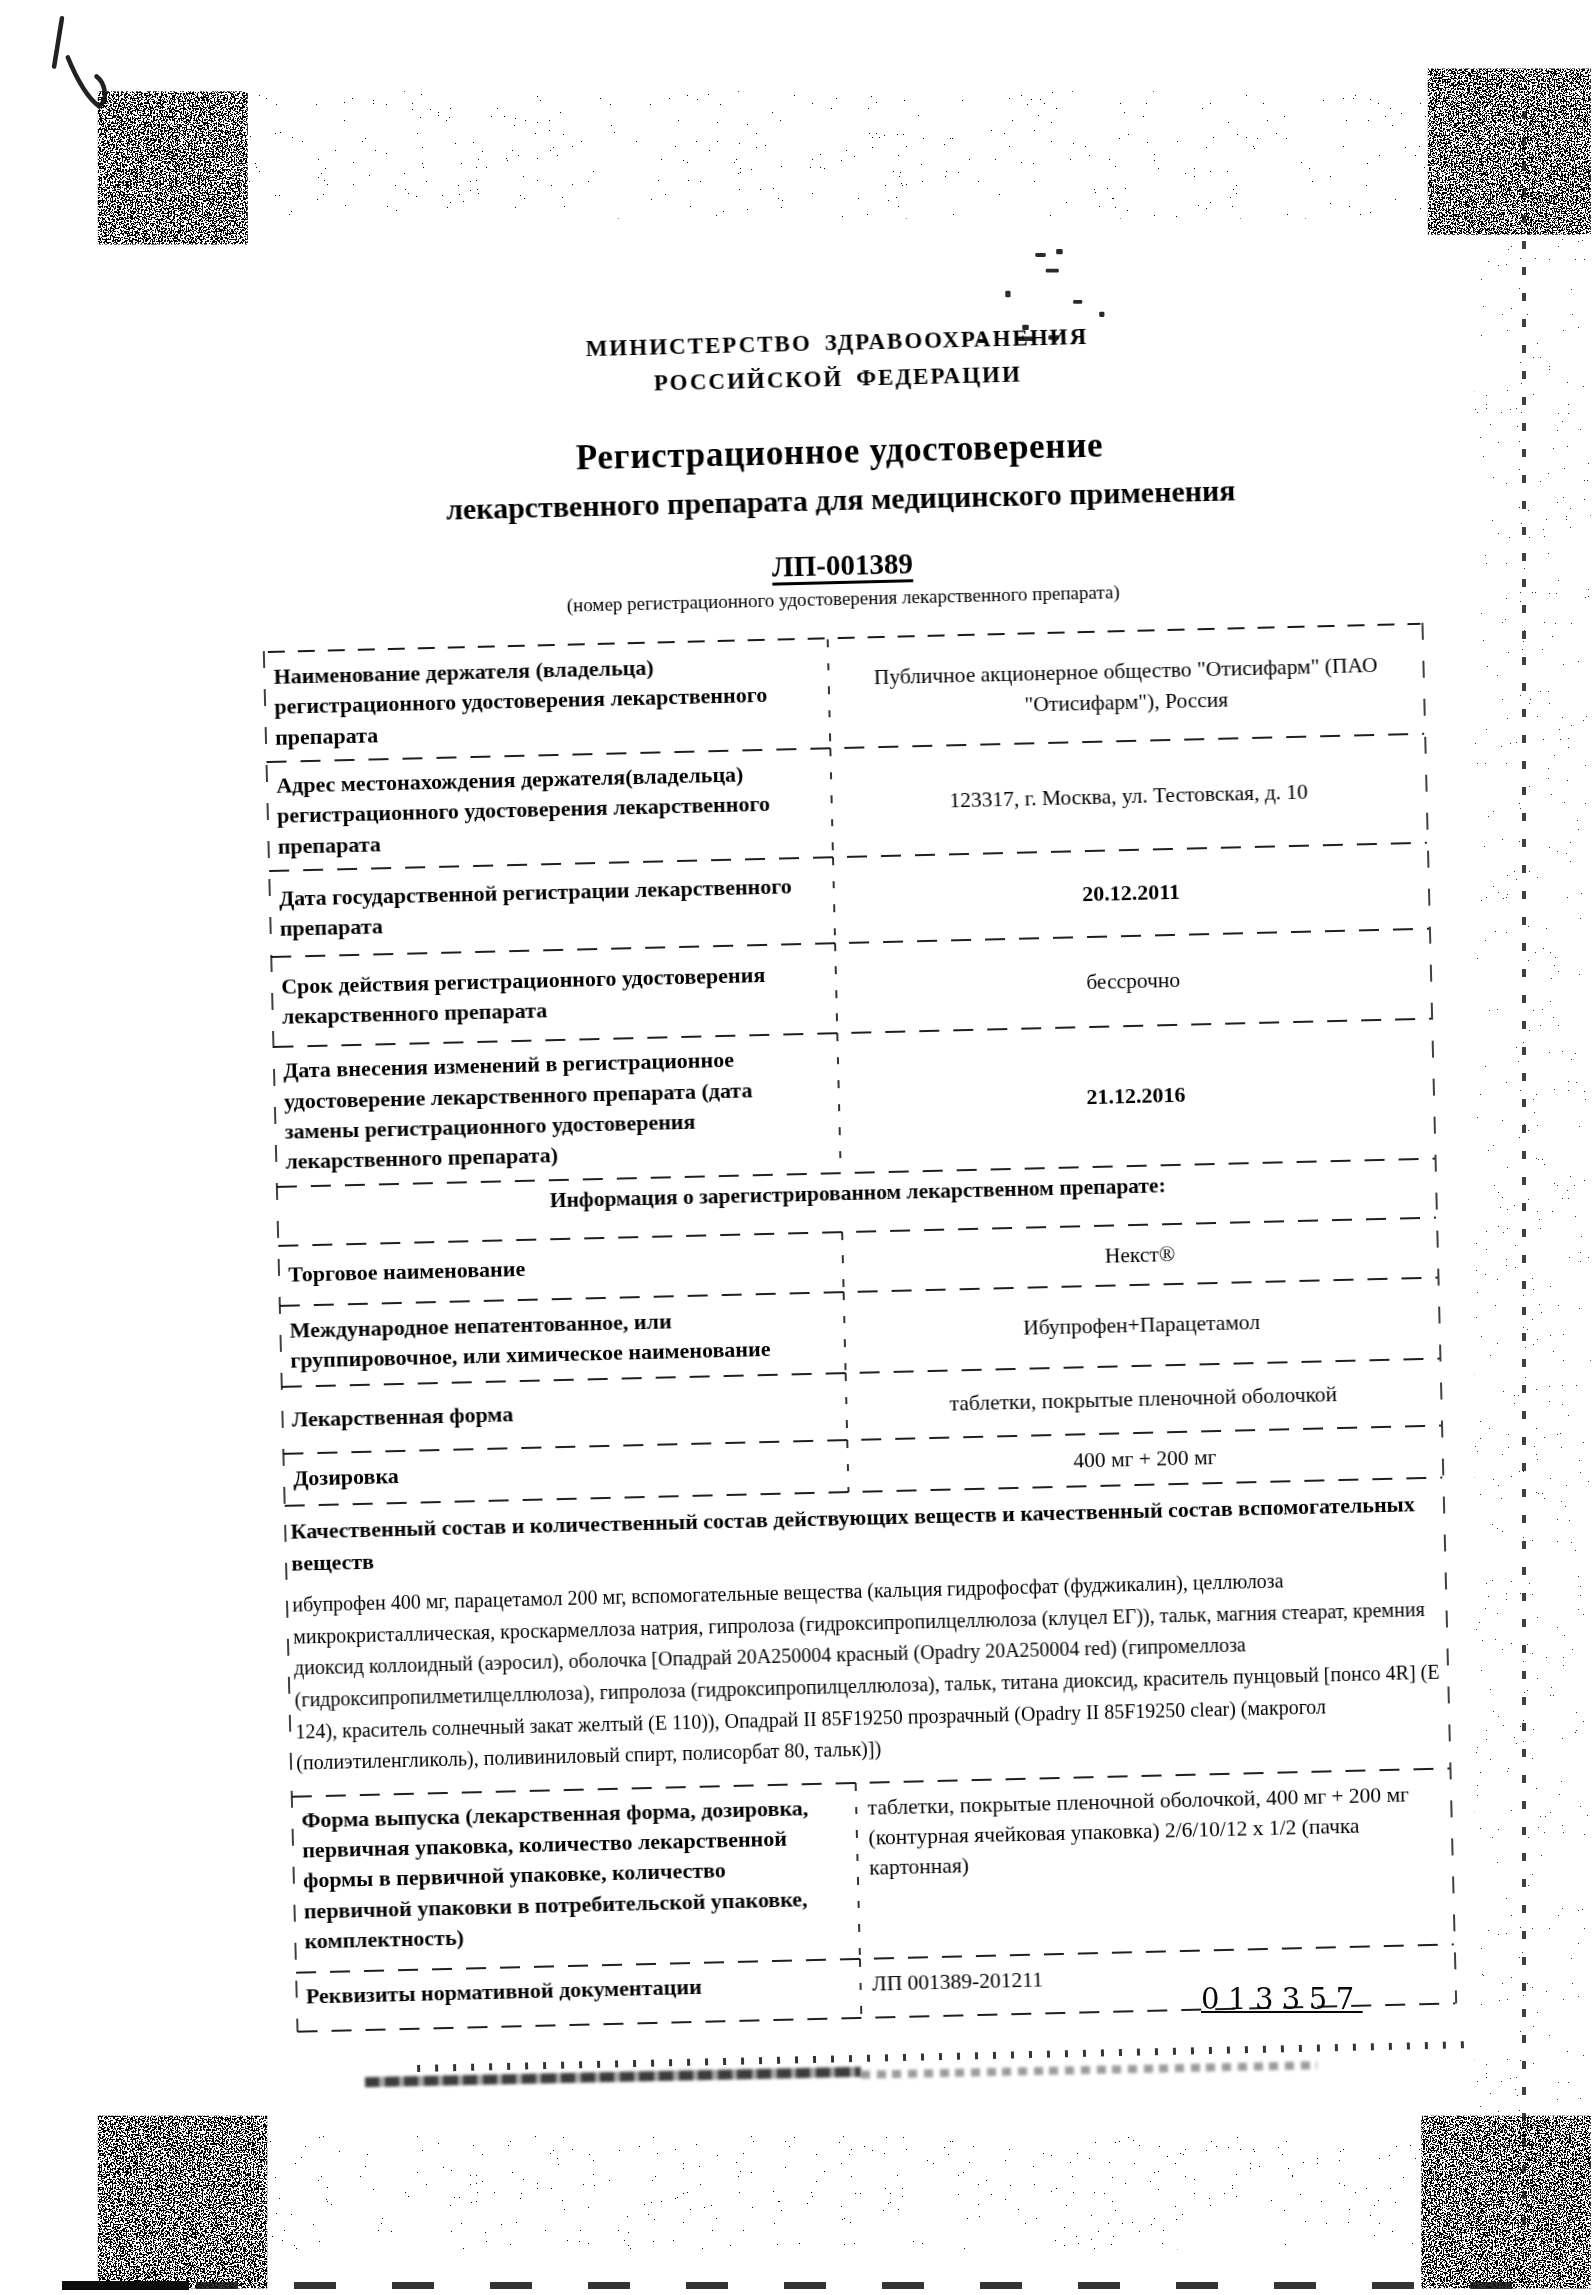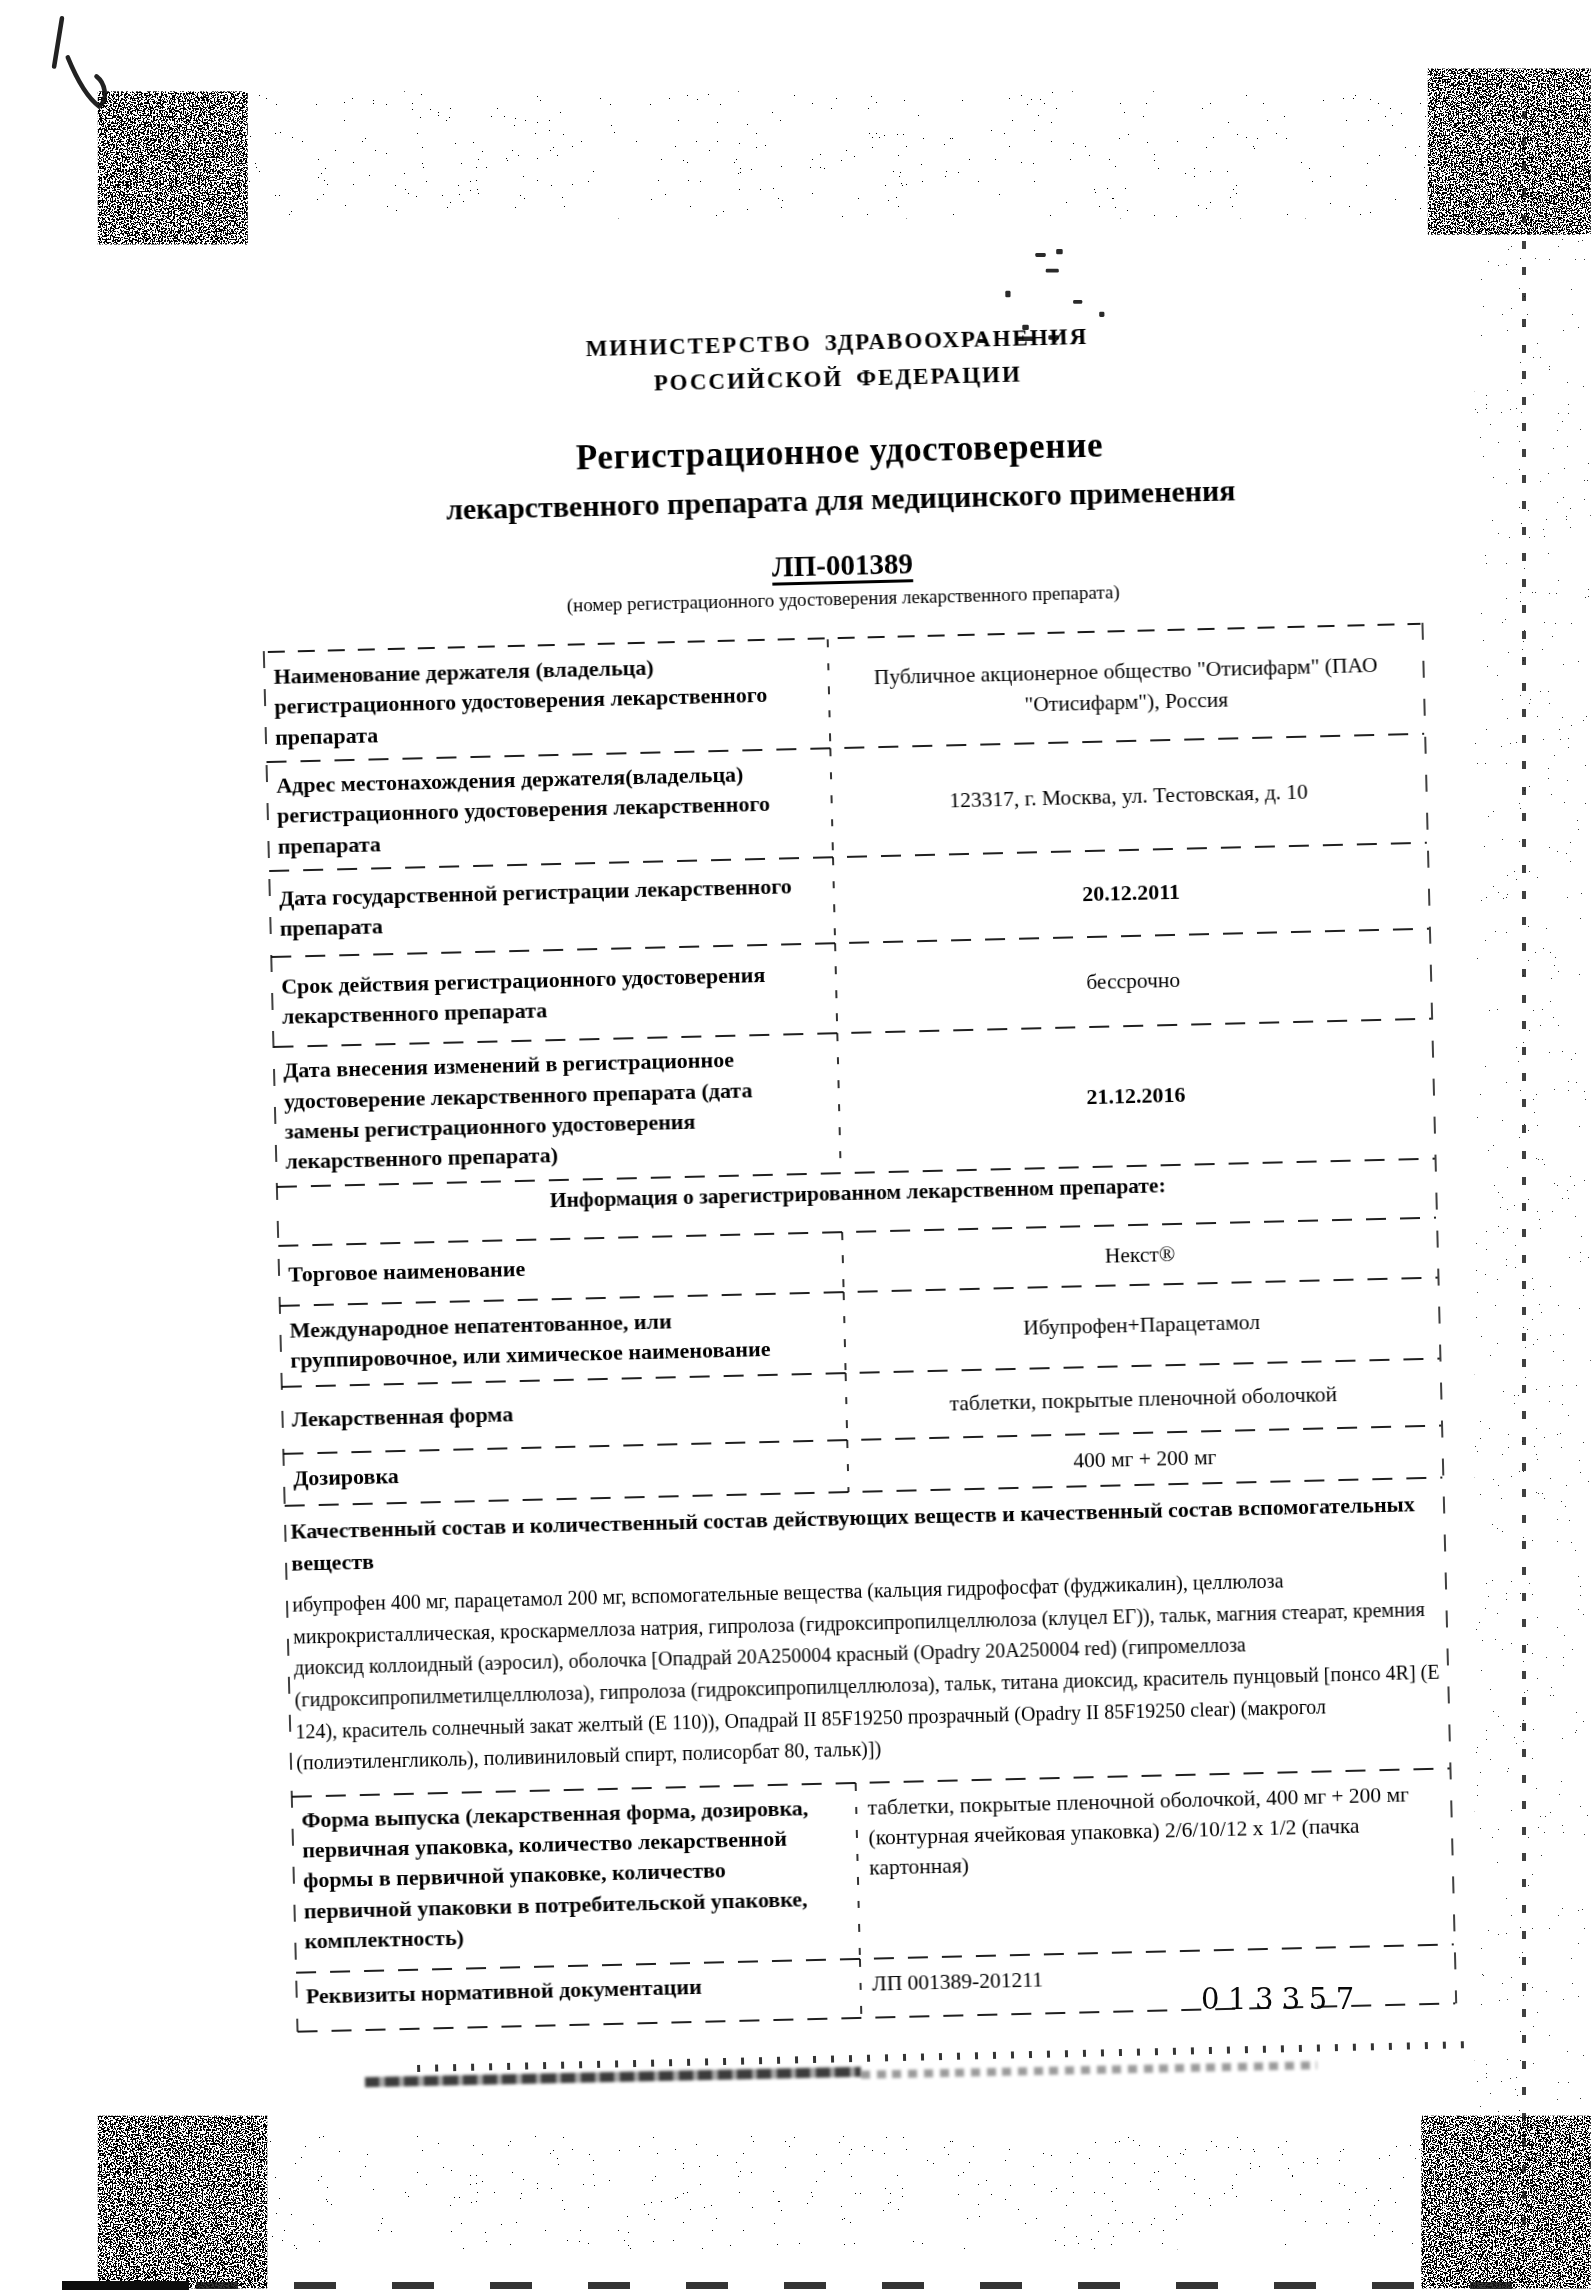--- a/index.html
+++ b/index.html
@@ -47,20 +47,21 @@
   .r9 .value,.r10 .value{padding-top:10.4px;}
   .row.full{display:block;min-height:42px;text-align:center;font-weight:bold;font-size:21.5px;padding:8.5px 0;}
   .row.comp{display:block;text-align:left;padding:10.4px 3.9px 17px 1.3px;}
   .comp-label{font-weight:bold;font-size:22px;line-height:1.45;}
   .comp-text{font-size:20px;line-height:1.58;margin-top:10.4px;}
   
   .serial{
     position:absolute;left:1201px;top:1982px;
     font-family:"DejaVu Serif",serif;font-size:29px;letter-spacing:8.5px;color:#1c1c1c;
     filter:blur(0.3px) contrast(1.2);
+    text-decoration:underline;
   }
   .tickline{
     position:absolute;left:417px;top:2053px;width:1056px;height:7.2px;opacity:.85;
     background:repeating-linear-gradient(90deg,#111 0 2.6px,transparent 2.6px 18px);
     transform:rotate(-1.3deg);filter:blur(0.3px);
   }
   .smudge1{
     position:absolute;left:365px;top:2072px;width:496px;height:10.4px;opacity:.9;
     background:repeating-linear-gradient(90deg,rgba(15,15,15,.9) 0 14.3px,rgba(90,90,90,.6) 14.3px 19.6px);
     transform:rotate(-1.2deg);filter:blur(1.7px);

